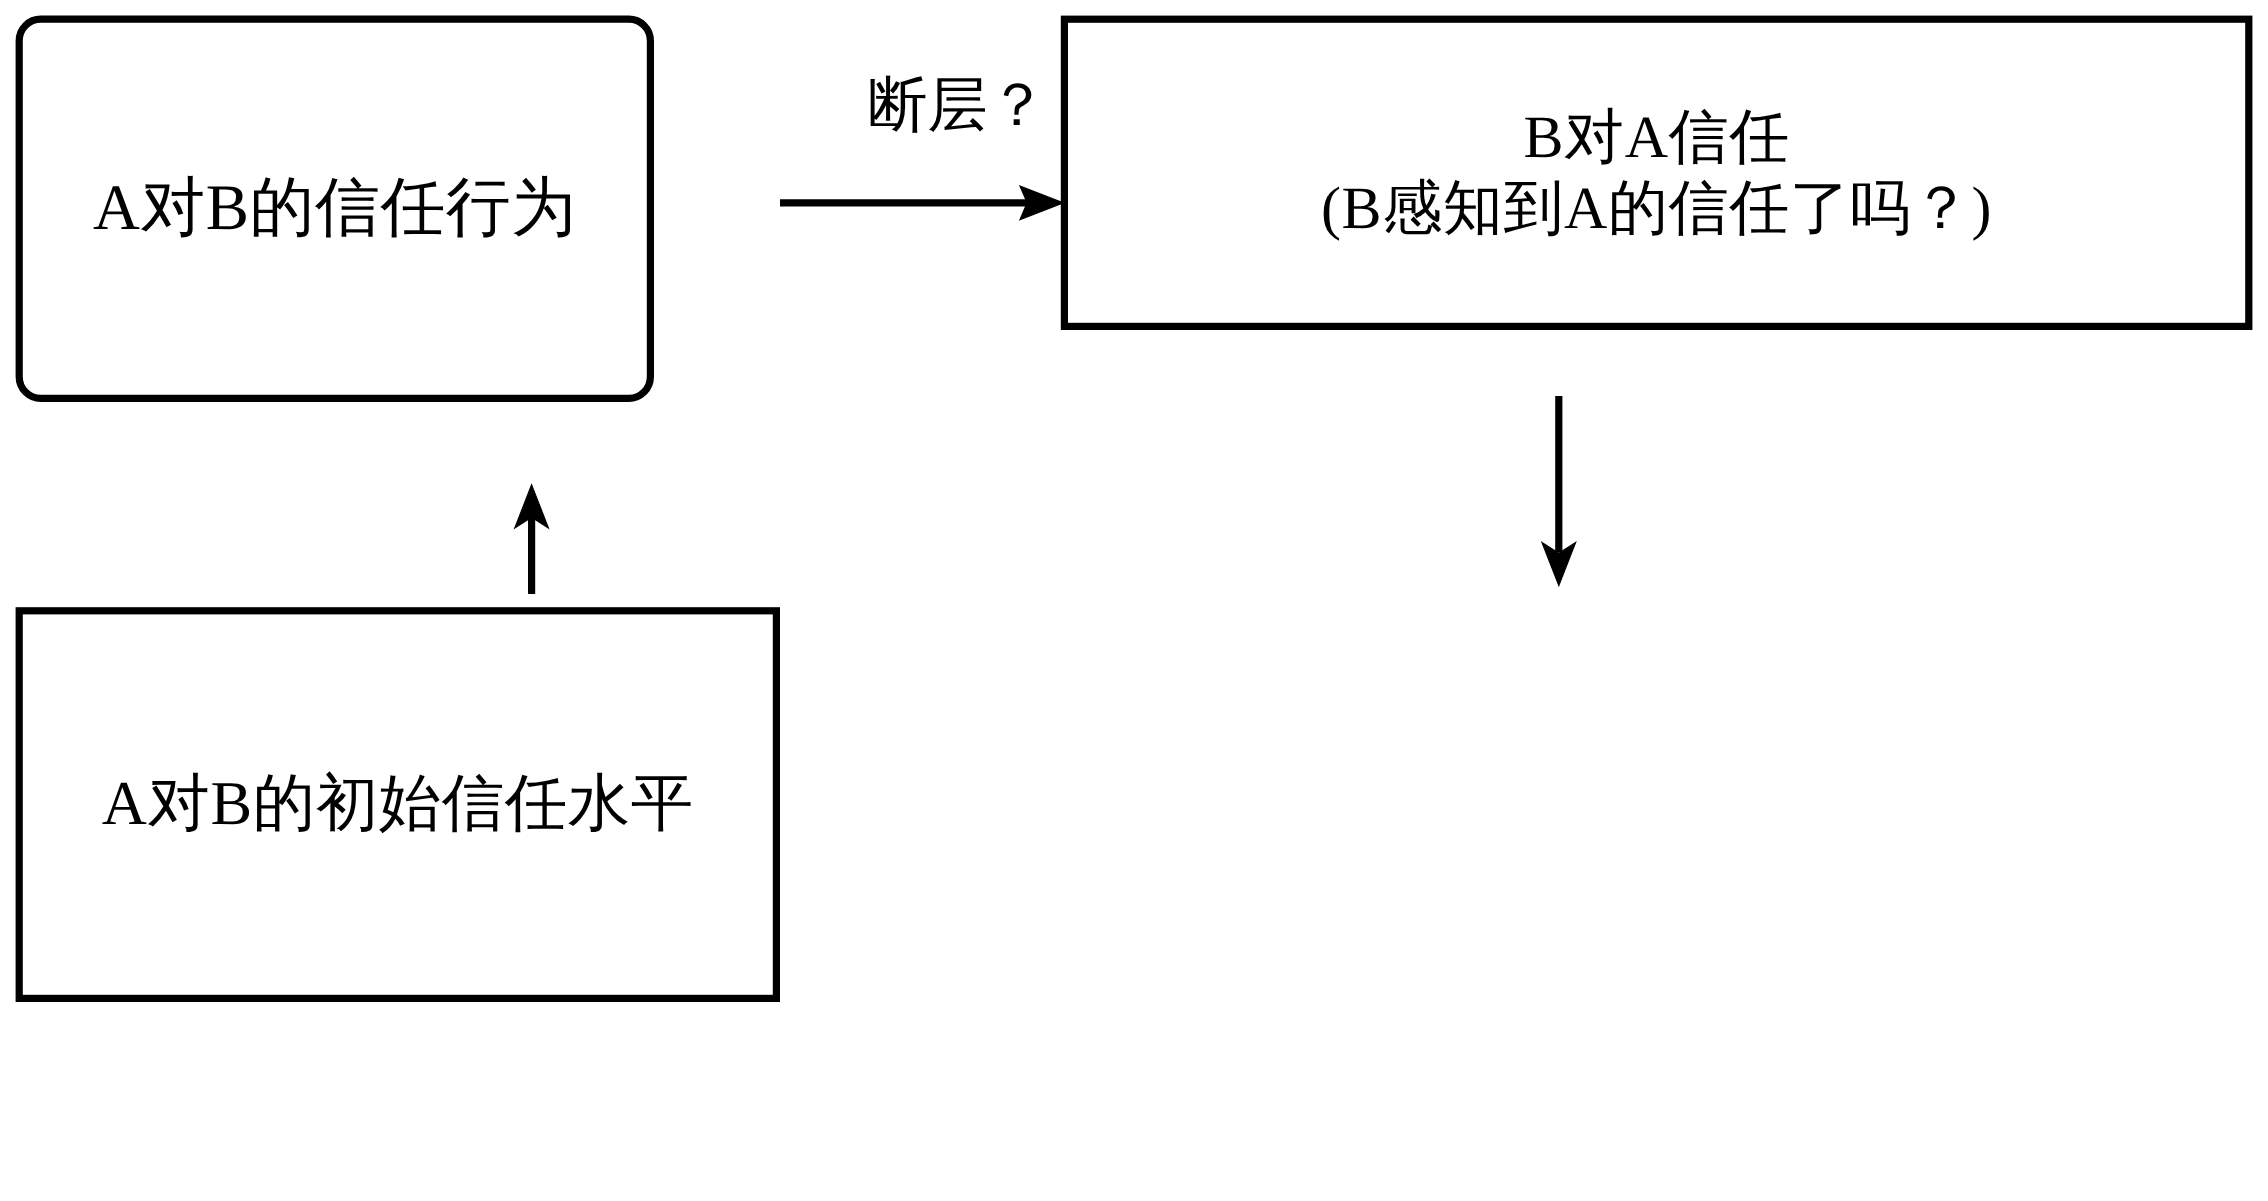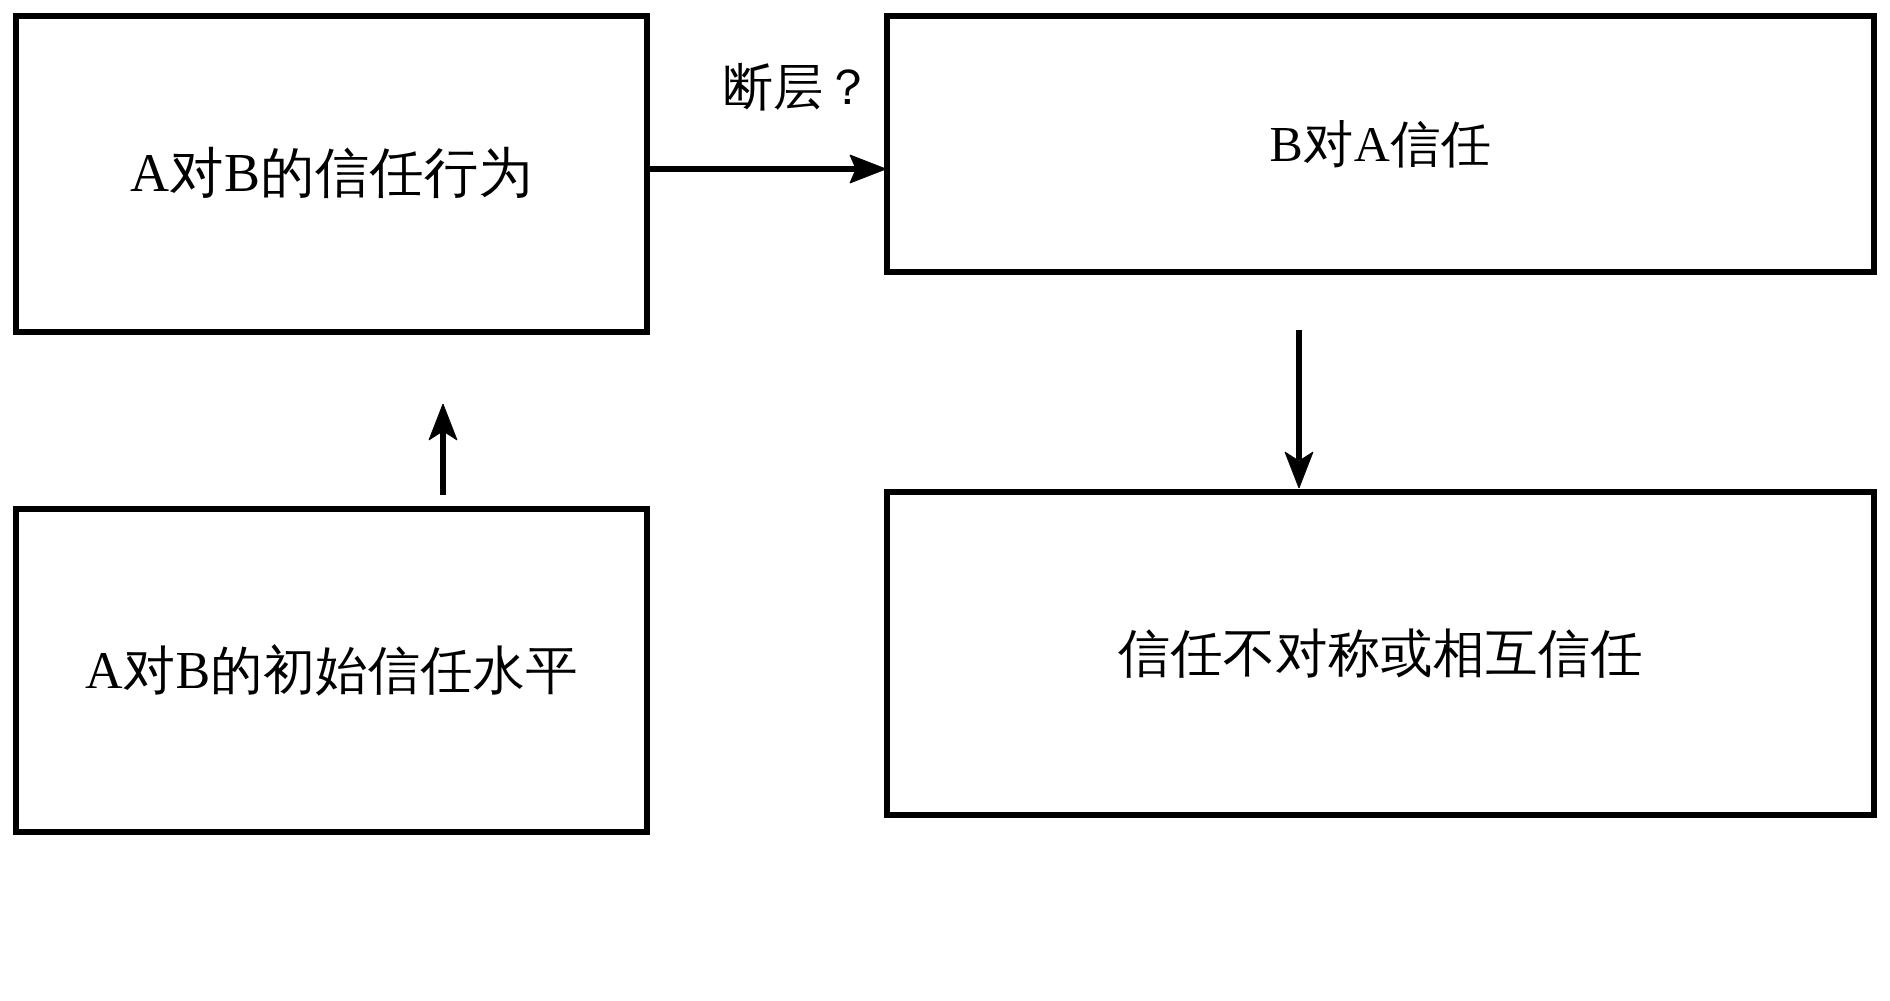--- a/index.html
+++ b/index.html
@@ -34,22 +34,23 @@
     display: block;
     white-space: nowrap;
     line-height: 1.18;
     font-size: 52px;
     letter-spacing: 0.5px;
   }
   
   #node-trust-behavior {
     left: 13px;
     top: 13px;
-    width: 637px;
+    width: 532px;
     height: 322px;
+    border-radius: 21px;
   }
   #node-trust-behavior .node-line { font-size: 54px; }
 
   #node-perceived-trust {
     left: 884px;
     top: 13px;
     width: 993px;
     height: 262px;
   }
   #node-perceived-trust .node-line { font-size: 50px; }
@@ -114,29 +115,27 @@
 <body>
 
 <div id="canvas">
 
   <div class="node" id="node-trust-behavior">
     <span class="node-line">A对B的信任行为</span>
   </div>
 
   <div class="node" id="node-perceived-trust">
     <span class="node-line">B对A信任</span>
+    <span class="node-line">(B感知到A的信任了吗？)</span>
   </div>
 
   <div class="node" id="node-initial-trust">
     <span class="node-line">A对B的初始信任水平</span>
   </div>
 
-  <div class="node" id="node-trust-outcome">
-    <span class="node-line">信任不对称或相互信任</span>
-  </div>
 
   <div id="label-gap">断层？</div>
 
   <div id="edge-behavior-to-perceived">
     <svg width="236" height="34" viewBox="0 0 236 34">
       <line class="edge-line" x1="0" y1="17" x2="206" y2="17" stroke-width="6"></line>
       <polygon class="edge-head" points="236,17 200,3 206,17 200,31"></polygon>
     </svg>
   </div>
 

